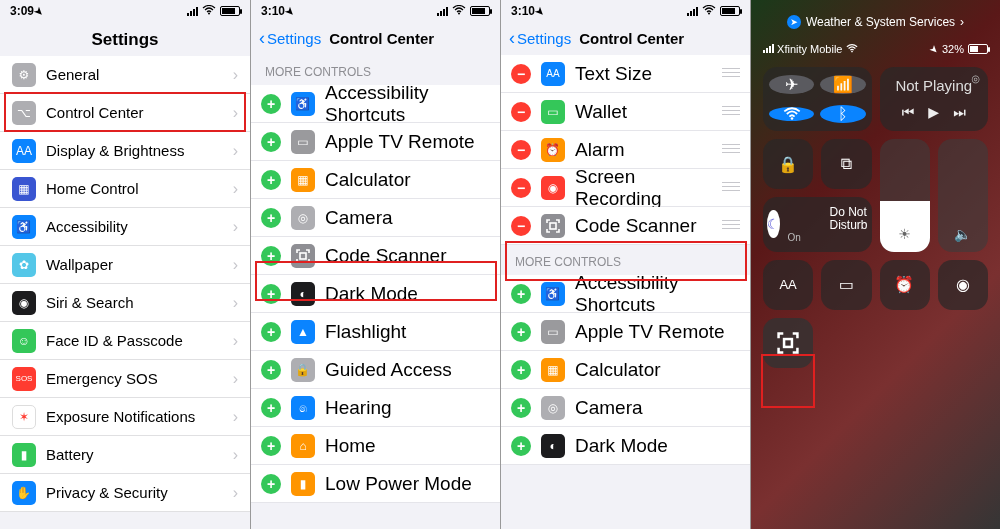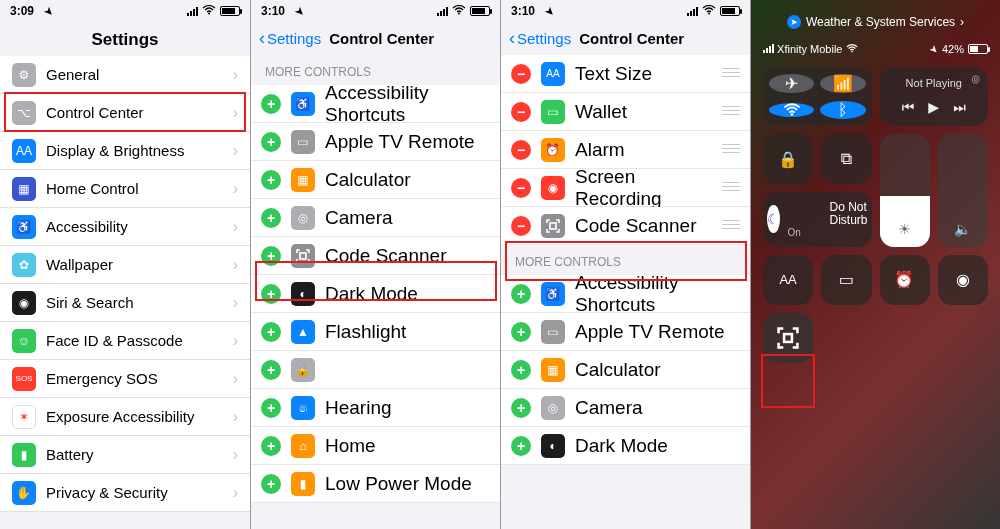--- a/index.html
+++ b/index.html
@@ -23,21 +23,21 @@
   
   .statusbar {
     height: 22px;
     display: flex;
     align-items: center;
     justify-content: space-between;
     padding: 0 10px;
     font-size: 12px;
     font-weight: 600;
   }
-  .statusbar .left { display: flex; align-items: center; gap: 11px; }
+  .statusbar .left { display: flex; align-items: center; gap: 1px; }
   .statusbar .right { display: flex; align-items: center; gap: 4px; }
   .loc-arrow { display:inline-block; transform:rotate(45deg); font-size:10px; }
 
   
   .title {
     text-align: center;
     font-weight: 600;
     font-size: 17px;
     padding: 8px 0 6px;
     background: #f2f2f7;
@@ -163,21 +163,21 @@
     font-size:16px;
   }
   .conn .c.on{ background:#0a84ff; color:#fff; }
   .conn .c.off{ background:#5a5a5f; color:#fff; }
   .conn .c.bt{ background:#0a84ff; }
   .media{
     grid-column: span 2; grid-row: span 2;
     padding:10px; position:relative;
     display:flex; flex-direction:column; justify-content:center; gap:10px;
   }
-  .media .mt{ font-size:11px; color:#ddd; }
+  .media .mt{ font-size:15px; color:#ddd; }
   .media .ctrls{ display:flex; gap:14px; justify-content:center; color:#eee; font-size:14px;}
   .media .air{ position:absolute; top:6px; right:8px; font-size:10px; color:#bbb; }
   .dnd{
     grid-column: span 2; aspect-ratio:2/1;
     padding:8px; display:flex; align-items:center; gap:8px;
   }
   .dnd .moon{
     width:28px;height:28px;border-radius:50%;background:#fff;
     display:flex;align-items:center;justify-content:center;color:#5856d6;font-size:14px;
   }
@@ -291,21 +291,21 @@
         <div class="label">Face ID &amp; Passcode</div>
         <div class="chev">›</div>
       </div>
     <div class="row">
         <div class="icon" style="background:#ff3b30;font-size:8px">SOS</div>
         <div class="label">Emergency SOS</div>
         <div class="chev">›</div>
       </div>
     <div class="row">
         <div class="icon" style="background:#fff;color:#ff3b30;border:1px solid #ddd">✶</div>
-        <div class="label">Exposure Accessibility</div>
+        <div class="label">Exposure Notifications</div>
         <div class="chev">›</div>
       </div>
     <div class="row">
         <div class="icon" style="background:#34c759">▮</div>
         <div class="label">Battery</div>
         <div class="chev">›</div>
       </div>
     <div class="row">
         <div class="icon" style="background:#0a84ff">✋</div>
         <div class="label">Privacy &amp; Security</div>
@@ -382,20 +382,21 @@
       <div class="plabel">Dark Mode</div>
     </div>
   <div class="crow">
       <div class="cbtn add">+</div>
       <div class="picon" style="background:#0a84ff">▲</div>
       <div class="plabel">Flashlight</div>
     </div>
   <div class="crow">
       <div class="cbtn add">+</div>
       <div class="picon" style="background:#aeaeb2">🔒</div>
+      <div class="plabel">Guided Access</div>
     </div>
   <div class="crow">
       <div class="cbtn add">+</div>
       <div class="picon" style="background:#0a84ff">෧</div>
       <div class="plabel">Hearing</div>
     </div>
   <div class="crow">
       <div class="cbtn add">+</div>
       <div class="picon" style="background:#ff9500">⌂</div>
       <div class="plabel">Home</div>
@@ -519,21 +520,21 @@
           <i style="height:3px"></i>
           <i style="height:5px"></i>
           <i style="height:7px"></i>
           <i style="height:9px"></i>
         </span> <span>Xfinity Mobile</span> <span><svg width="12" height="9" viewBox="0 0 14 10">
             <path d="M1 3 Q7 -2 13 3 M3 5 Q7 1 11 5 M5 7 Q7 5 9 7" stroke="#fff" stroke-width="1.3" fill="none"></path>
             <circle cx="7" cy="8.5" r="1" fill="#fff"></circle>
           </svg></span></div>
     <div class="r">
         <span class="loc-arrow" style="color:#fff">➤</span>
-        <span>42%</span>
+        <span>32%</span>
         <span class="battery-icon" style="color:#fff">
           <span class="bf" style="width:42%"></span>
         </span>
       </div>
   </div>
 
   <div class="cc-grid">
 
     <div class="tile conn">
       <div class="c off">✈</div>

